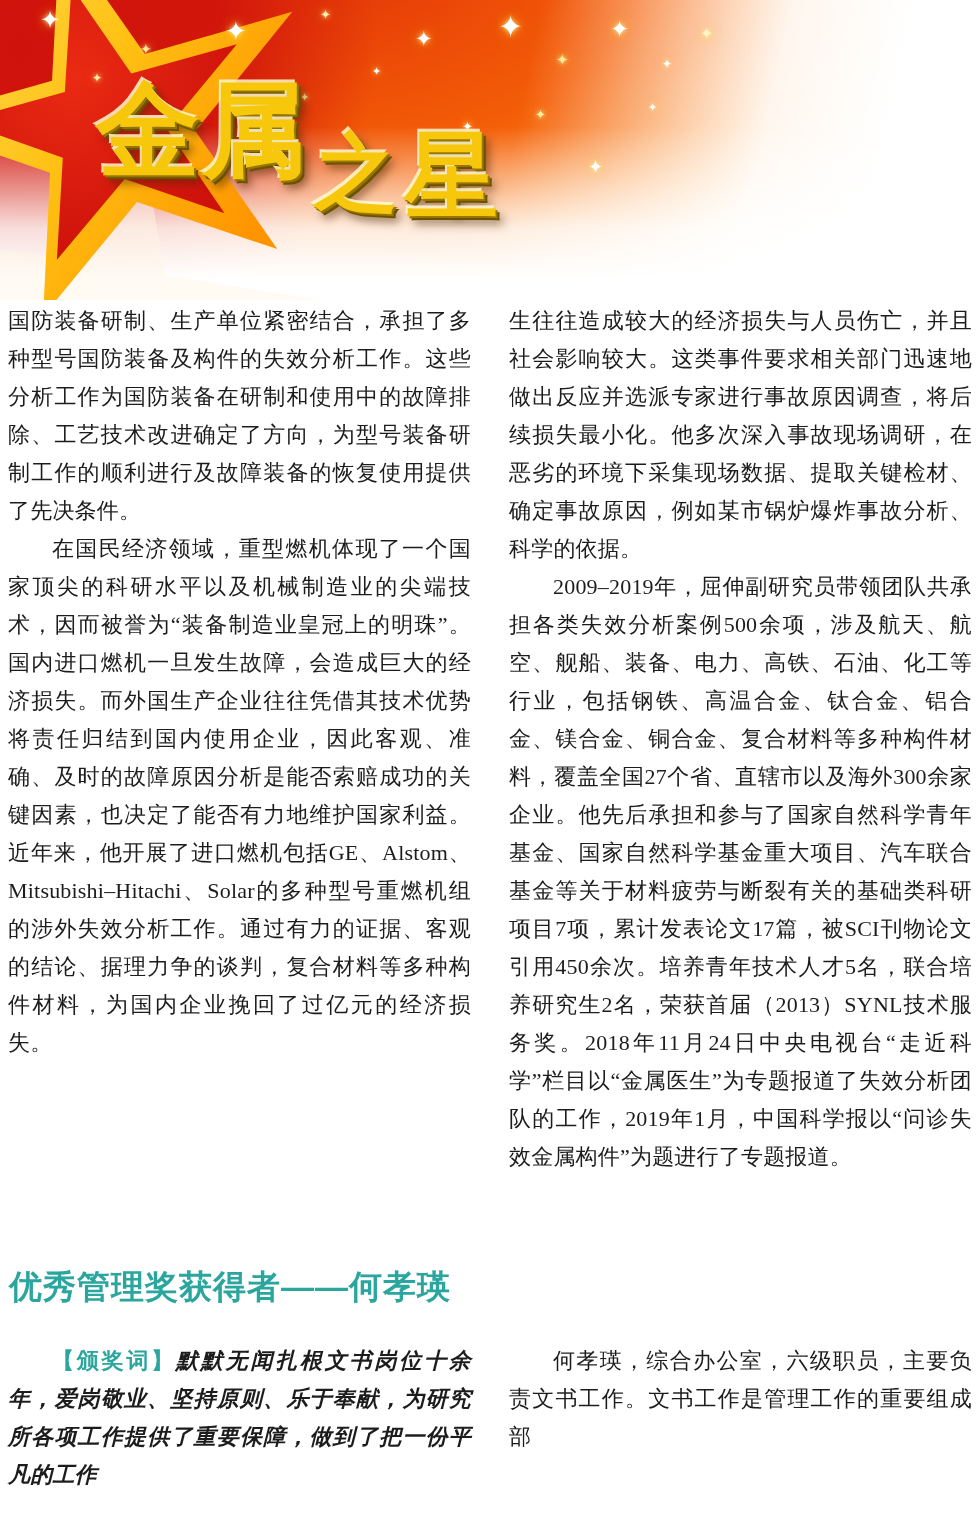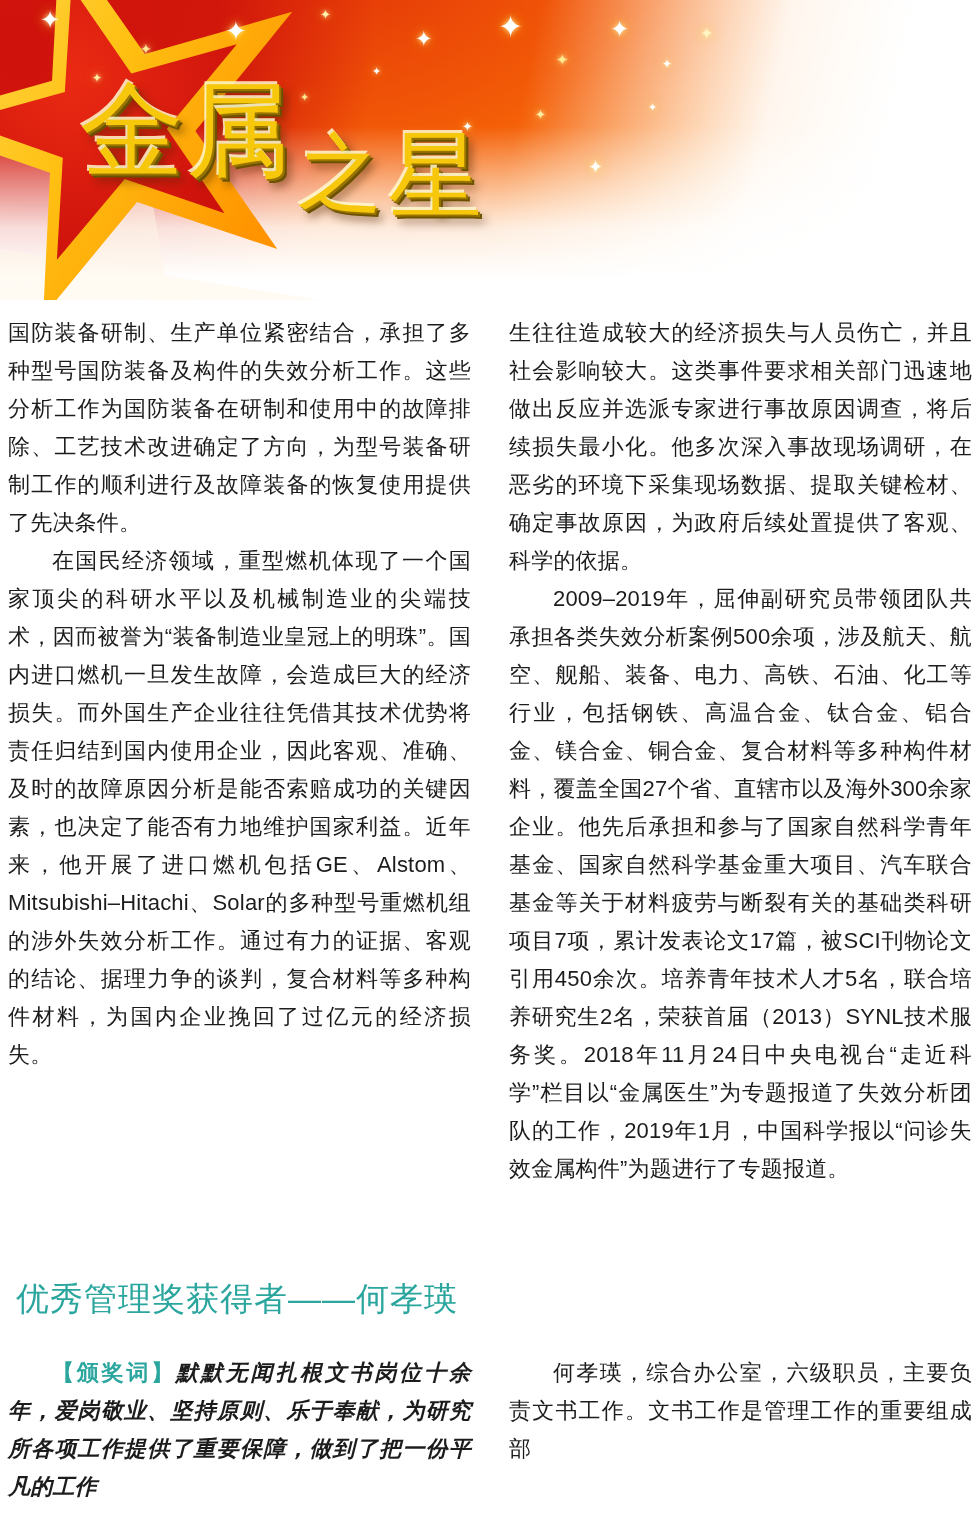--- a/index.html
+++ b/index.html
@@ -68,52 +68,52 @@
   .sp10 { left:700px; top:26px;  font-size:16px; color:#fff6c4; }
   .sp11 { left:535px; top:108px; font-size:13px; color:#ffefa0; }
   .sp12 { left:588px; top:158px; font-size:18px; color:#fff; }
   .sp13 { left:648px; top:102px; font-size:11px; color:#fff; }
   .sp14 { left:300px; top:92px;  font-size:11px; color:#ffe98e; }
   .sp15 { left:92px;  top:72px;  font-size:12px; color:#ffefa0; }
   .sp16 { left:372px; top:66px;  font-size:11px; color:#fff; }
   .sp17 { left:462px; top:120px; font-size:13px; color:#fff; }
   .sp18 { left:250px; top:140px; font-size:10px; color:#ffefa0; }
   .banner-title {
-    position:absolute; left:80px; top:62px; white-space:nowrap;
-    font-weight:normal; color:#f6c70a; letter-spacing:2px;
+    position:absolute; left:96px; top:62px; white-space:nowrap;
+    font-weight:bold; color:#f6c70a; letter-spacing:2px;
     text-shadow: -2px -3px 0 rgba(255,249,205,.85), 2px 2px 0 #9a7400,
                  4px 4px 0 #6b5200, 7px 8px 10px rgba(70,35,0,.55);
   }
   .banner-title span { display:inline-block; }
   .tc0 { font-size:104px; }
   .tc1 { font-size:104px; }
   .tc2 { font-size:84px;  transform: translateY(36px); margin-left:6px; }
   .tc3 { font-size:94px;  transform: translateY(42px); margin-left:4px; }
 
   
-  .article { margin-top:14px; }
+  .article { margin-top:2px;font-family:Liberation Serif, serif; }
   .cols { display:flex; gap:38px; padding:0 8px; }
   .col { width:463px; flex:0 0 463px; }
   .col p {
     margin:0;
     font-size:22px;
     line-height:38px;
     text-align:justify;
     letter-spacing:.2px;
     color:#1c1c1c;
   }
   .col p.indent { text-indent:2em; }
 
   
   .section-heading {
-    margin:89px 0 0 8px;
+    margin:89px 0 0 1px;
     padding:0 8px;
     font-size:33px;
     line-height:44px;
-    font-weight:400;
+    font-weight:700;
     letter-spacing:1px;
     color:#2aa69e;
   }
   .award-cols { margin-top:33px; }
   .kai {
     font-family:"Liberation Serif", serif;
     font-style:italic;
     font-weight:600;
   }
   .award-label {
@@ -159,21 +159,21 @@
     </div>
   </header>
 
   <main class="article">
     <div class="cols">
       <div class="col">
         <p>国防装备研制、生产单位紧密结合，承担了多种型号国防装备及构件的失效分析工作。这些分析工作为国防装备在研制和使用中的故障排除、工艺技术改进确定了方向，为型号装备研制工作的顺利进行及故障装备的恢复使用提供了先决条件。</p>
         <p class="indent">在国民经济领域，重型燃机体现了一个国家顶尖的科研水平以及机械制造业的尖端技术，因而被誉为“装备制造业皇冠上的明珠”。国内进口燃机一旦发生故障，会造成巨大的经济损失。而外国生产企业往往凭借其技术优势将责任归结到国内使用企业，因此客观、准确、及时的故障原因分析是能否索赔成功的关键因素，也决定了能否有力地维护国家利益。近年来，他开展了进口燃机包括GE、Alstom、Mitsubishi–Hitachi、Solar的多种型号重燃机组的涉外失效分析工作。通过有力的证据、客观的结论、据理力争的谈判，复合材料等多种构件材料，为国内企业挽回了过亿元的经济损失。</p>
       </div>
       <div class="col">
-        <p>生往往造成较大的经济损失与人员伤亡，并且社会影响较大。这类事件要求相关部门迅速地做出反应并选派专家进行事故原因调查，将后续损失最小化。他多次深入事故现场调研，在恶劣的环境下采集现场数据、提取关键检材、确定事故原因，为政府后续处置提供了客观、科学的依据。</p>
+        <p>生往往造成较大的经济损失与人员伤亡，并且社会影响较大。这类事件要求相关部门迅速地做出反应并选派专家进行事故原因调查，将后续损失最小化。他多次深入事故现场调研，在恶劣的环境下采集现场数据、提取关键检材、确定事故原因，例如某市锅炉爆炸事故分析、科学的依据。</p>
         <p class="indent">2009–2019年，屈伸副研究员带领团队共承担各类失效分析案例500余项，涉及航天、航空、舰船、装备、电力、高铁、石油、化工等行业，包括钢铁、高温合金、钛合金、铝合金、镁合金、铜合金、复合材料等多种构件材料，覆盖全国27个省、直辖市以及海外300余家企业。他先后承担和参与了国家自然科学青年基金、国家自然科学基金重大项目、汽车联合基金等关于材料疲劳与断裂有关的基础类科研项目7项，累计发表论文17篇，被SCI刊物论文引用450余次。培养青年技术人才5名，联合培养研究生2名，荣获首届（2013）SYNL技术服务奖。2018年11月24日中央电视台“走近科学”栏目以“金属医生”为专题报道了失效分析团队的工作，2019年1月，中国科学报以“问诊失效金属构件”为题进行了专题报道。</p>
       </div>
     </div>
   </main>
 
   <section class="award-section">
     <h2 class="section-heading">优秀管理奖获得者——何孝瑛</h2>
     <div class="cols award-cols">
       <div class="col">
         <p class="kai indent"><span class="award-label">【颁奖词】</span><span>默默无闻扎根文书岗位十余年，爱岗敬业、坚持原则、乐于奉献，为研究所各项工作提供了重要保障，做到了把一份平凡的工作</span></p>

